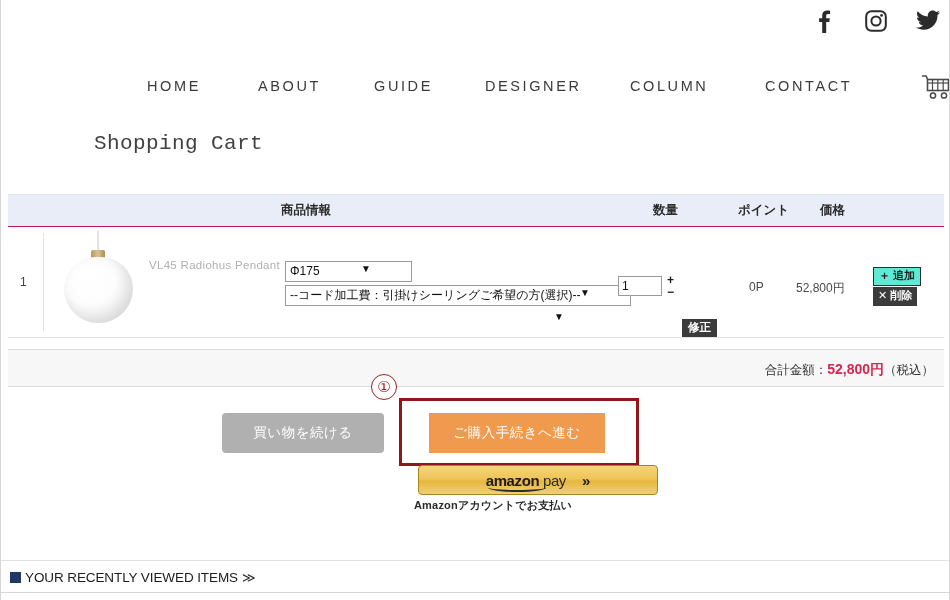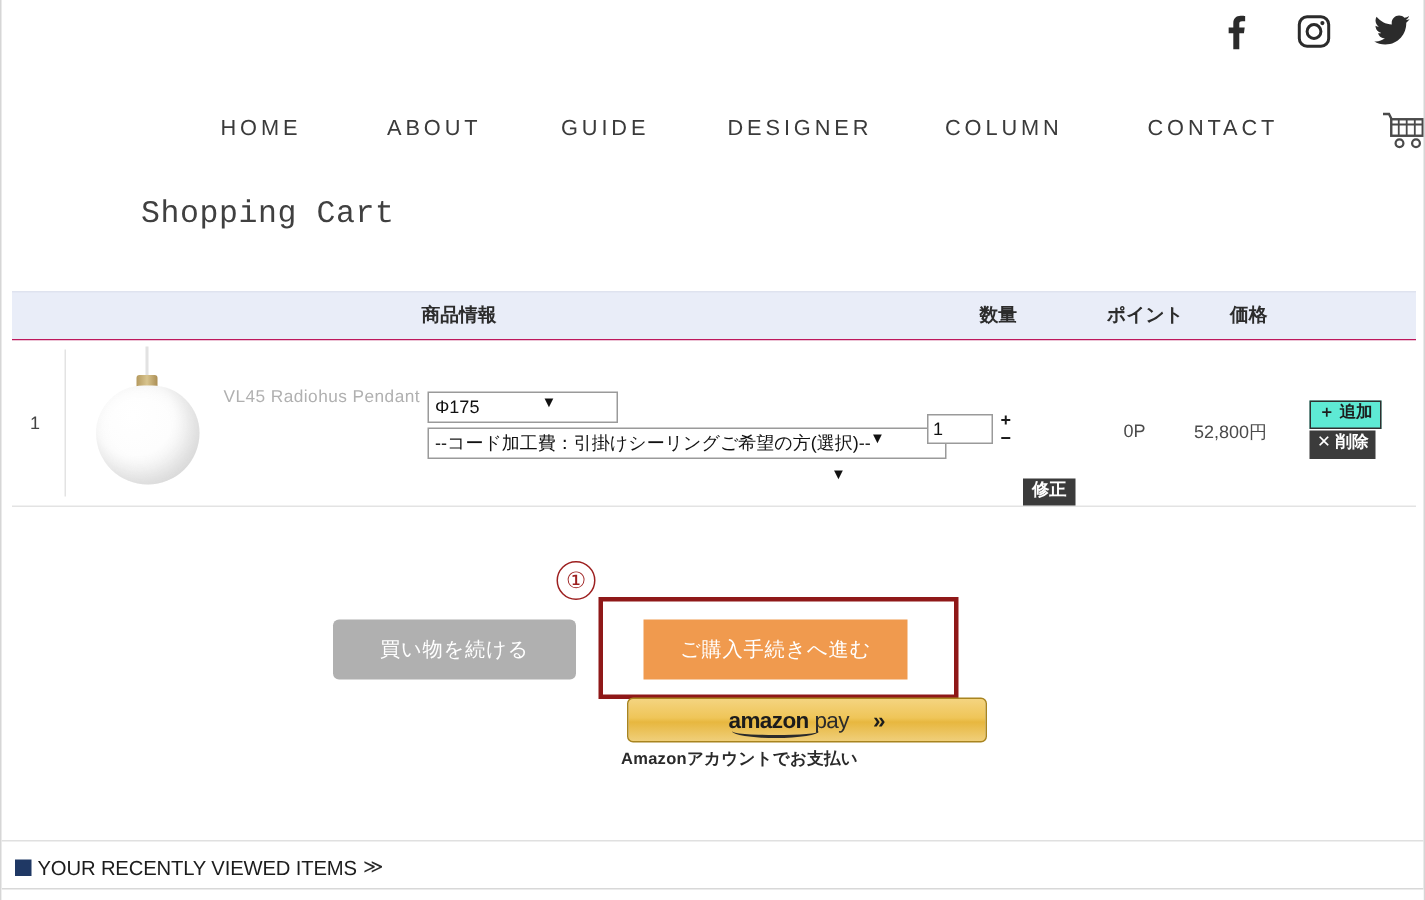--- a/index.html
+++ b/index.html
@@ -566,20 +566,23 @@
     <span class="step-btn">+</span>
     <span class="step-btn">−</span>
   </div>
 
   <div class="btn-fix">修正</div>
   <div class="cell-point">0P</div>
   <div class="cell-price">52,800円</div>
   <div class="btn-add">＋ 追加</div>
   <div class="btn-del">✕ 削除</div>
 
+  <div class="total-band">
+    <div class="total-text"><span>合計金額：</span><span class="total-amount">52,800円</span><span>（税込）</span></div>
+  </div>
 
   <button class="btn-continue">買い物を続ける</button>
   <button class="btn-checkout">ご購入手続きへ進む</button>
   <div class="annot-box"></div>
   <div class="annot-marker">①</div>
 
   <div class="amazon-btn">
     <span class="amazon-word"><span>amazon</span> <span class="pay">pay</span><span class="amazon-smile"></span></span>
     <span class="amazon-chev">»</span>
   </div>

